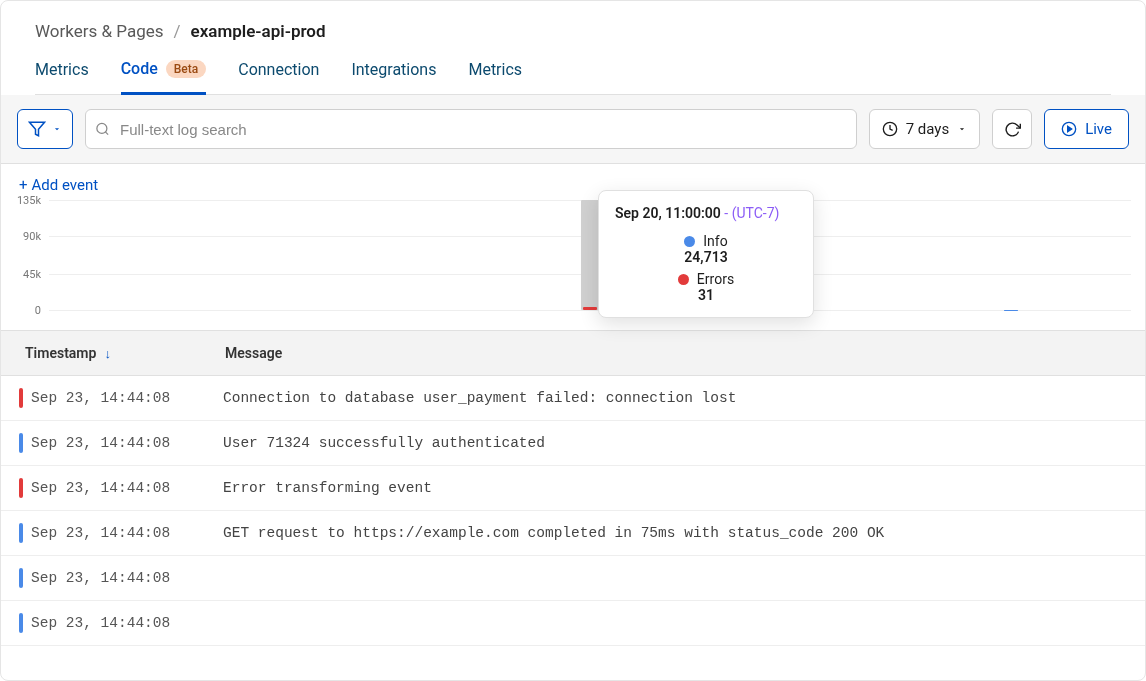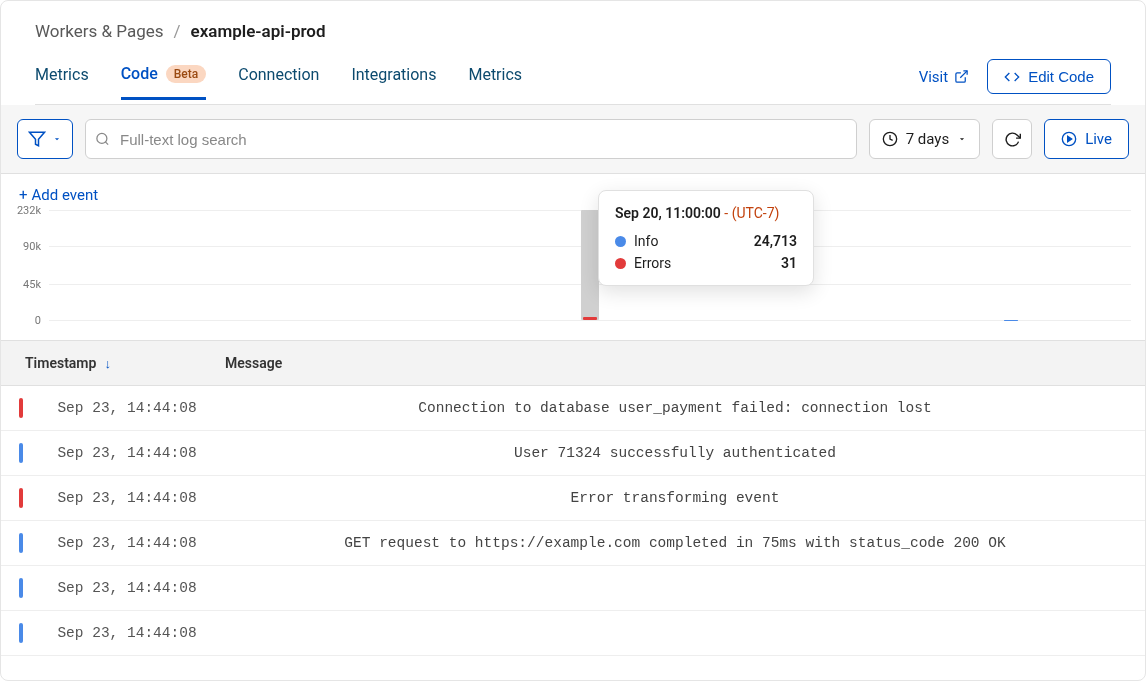--- a/index.html
+++ b/index.html
@@ -231,28 +231,29 @@
   top: 190px;
   background: #fff;
   border: 1px solid #e0e0e0;
   border-radius: 8px;
   box-shadow: 0 6px 20px rgba(0,0,0,0.12);
   padding: 14px 16px;
   width: 216px;
   z-index: 10;
 }
 .tooltip-title { font-size: 14px; margin-bottom: 12px; }
-.tooltip-title .tz { color: #c2410c; font-weight: 400; }
+.tooltip-title .tz { color: #8b5cf6; font-weight: 400; }
 .tooltip-title .ts { font-weight: 600; }
 .tooltip-row {
   display: flex;
   align-items: center;
-  justify-content: space-between;
+  justify-content: flex-start;
   font-size: 14px;
   margin-top: 6px;
+  flex-direction: column;
 }
 .tooltip-row .lbl { display: flex; align-items: center; gap: 8px; }
 .dot { width: 11px; height: 11px; border-radius: 50%; }
 .dot.blue { background: #4a8ae8; }
 .dot.red { background: #e23b3b; }
 .tooltip-row .val { font-weight: 600; }
 .table-head {
   display: flex;
   background: #f3f3f3;
   border-top: 1px solid #e0e0e0;
@@ -267,21 +268,20 @@
 .sort-arrow { color: #0051c3; font-size: 13px; }
 .log-rows { }
 .log-row {
   display: flex;
   align-items: center;
   padding: 12px 18px;
   border-bottom: 1px solid #eee;
   font-family: "SFMono-Regular", Consolas, "Liberation Mono", monospace;
   font-size: 14.5px;
   color: #555;
-  text-align: center;
 }
 .level-bar {
   width: 4px;
   height: 20px;
   border-radius: 2px;
   margin-right: 8px;
 }
 .level-bar.info { background: #4a8ae8; }
 .level-bar.error { background: #e23b3b; }
 .log-ts { width: 192px; }
@@ -299,37 +299,20 @@
   </div>
   <div class="tabrow">
     <div class="tab">Metrics</div>
     <div class="tab active">
       <span>Code</span>
       <span class="beta-badge">Beta</span>
     </div>
     <div class="tab">Connection</div>
     <div class="tab">Integrations</div>
     <div class="tab">Metrics</div>
-    <div class="tabrow-right">
-      <div class="visit-link">
-        <span>Visit</span>
-        <svg width="15" height="15" viewBox="0 0 24 24" fill="none" stroke="currentColor" stroke-width="2">
-            <path d="M18 13v6a2 2 0 0 1-2 2H5a2 2 0 0 1-2-2V8a2 2 0 0 1 2-2h6"></path>
-            <polyline points="15 3 21 3 21 9"></polyline>
-            <line x1="10" y1="14" x2="21" y2="3"></line>
-          </svg>
-      </div>
-      <button class="edit-code-btn">
-        <svg width="16" height="16" viewBox="0 0 24 24" fill="none" stroke="currentColor" stroke-width="2">
-            <polyline points="16 18 22 12 16 6"></polyline>
-            <polyline points="8 6 2 12 8 18"></polyline>
-          </svg>
-        <span>Edit Code</span>
-      </button>
-    </div>
   </div>
 </div>
 
 <div class="toolbar">
   <div class="filter-btn">
     <svg width="18" height="18" viewBox="0 0 24 24" fill="none" stroke="currentColor" stroke-width="2">
         <polygon points="22 3 2 3 10 12.46 10 19 14 21 14 12.46 22 3"></polygon>
       </svg>
     <svg width="10" height="10" viewBox="0 0 24 24" fill="currentColor">
         <path d="M7 10l5 5 5-5z"></path>
@@ -371,21 +354,21 @@
 
 <div class="addfilter">
   <span class="addfilter-btn">
     <span>+</span>
     <span>Add event</span>
   </span>
 </div>
 
 <div class="chart-wrap">
   <div class="yaxis">
-    <div class="ytick" style="top:0%">232k</div>
+    <div class="ytick" style="top:0%">135k</div>
     <div class="ytick" style="top:33%">90k</div>
     <div class="ytick" style="top:67%">45k</div>
     <div class="ytick" style="top:100%">0</div>
   </div>
   <div class="plot">
     <div class="gridline" style="top:0%"></div>
     <div class="gridline" style="top:33%"></div>
     <div class="gridline" style="top:67%"></div>
     <div class="gridline" style="top:100%"></div>
     <div class="bars" id="bars">

